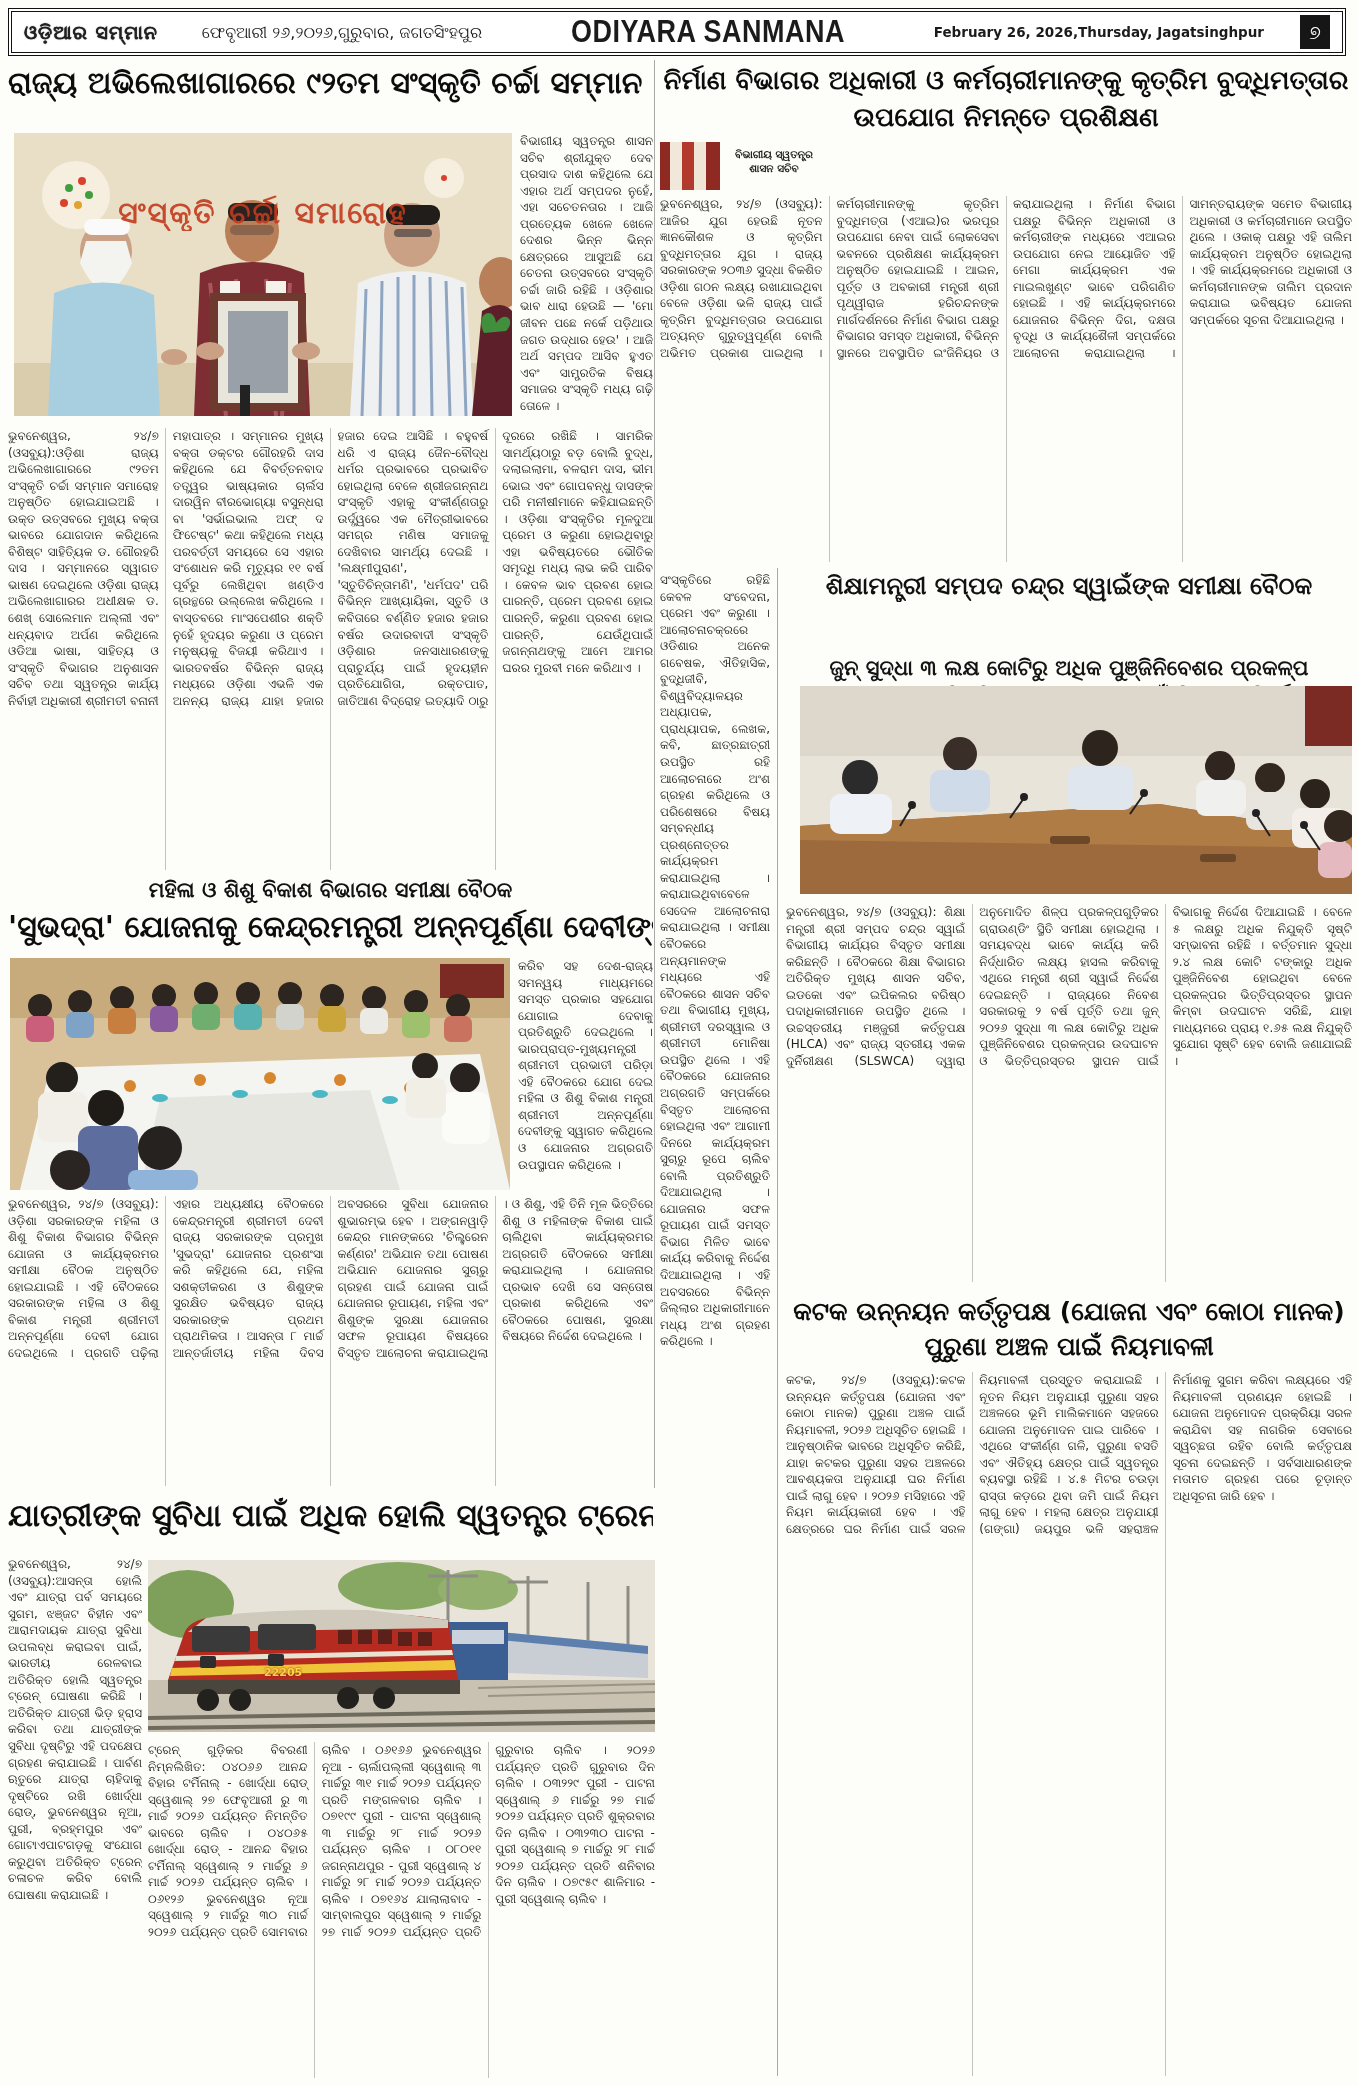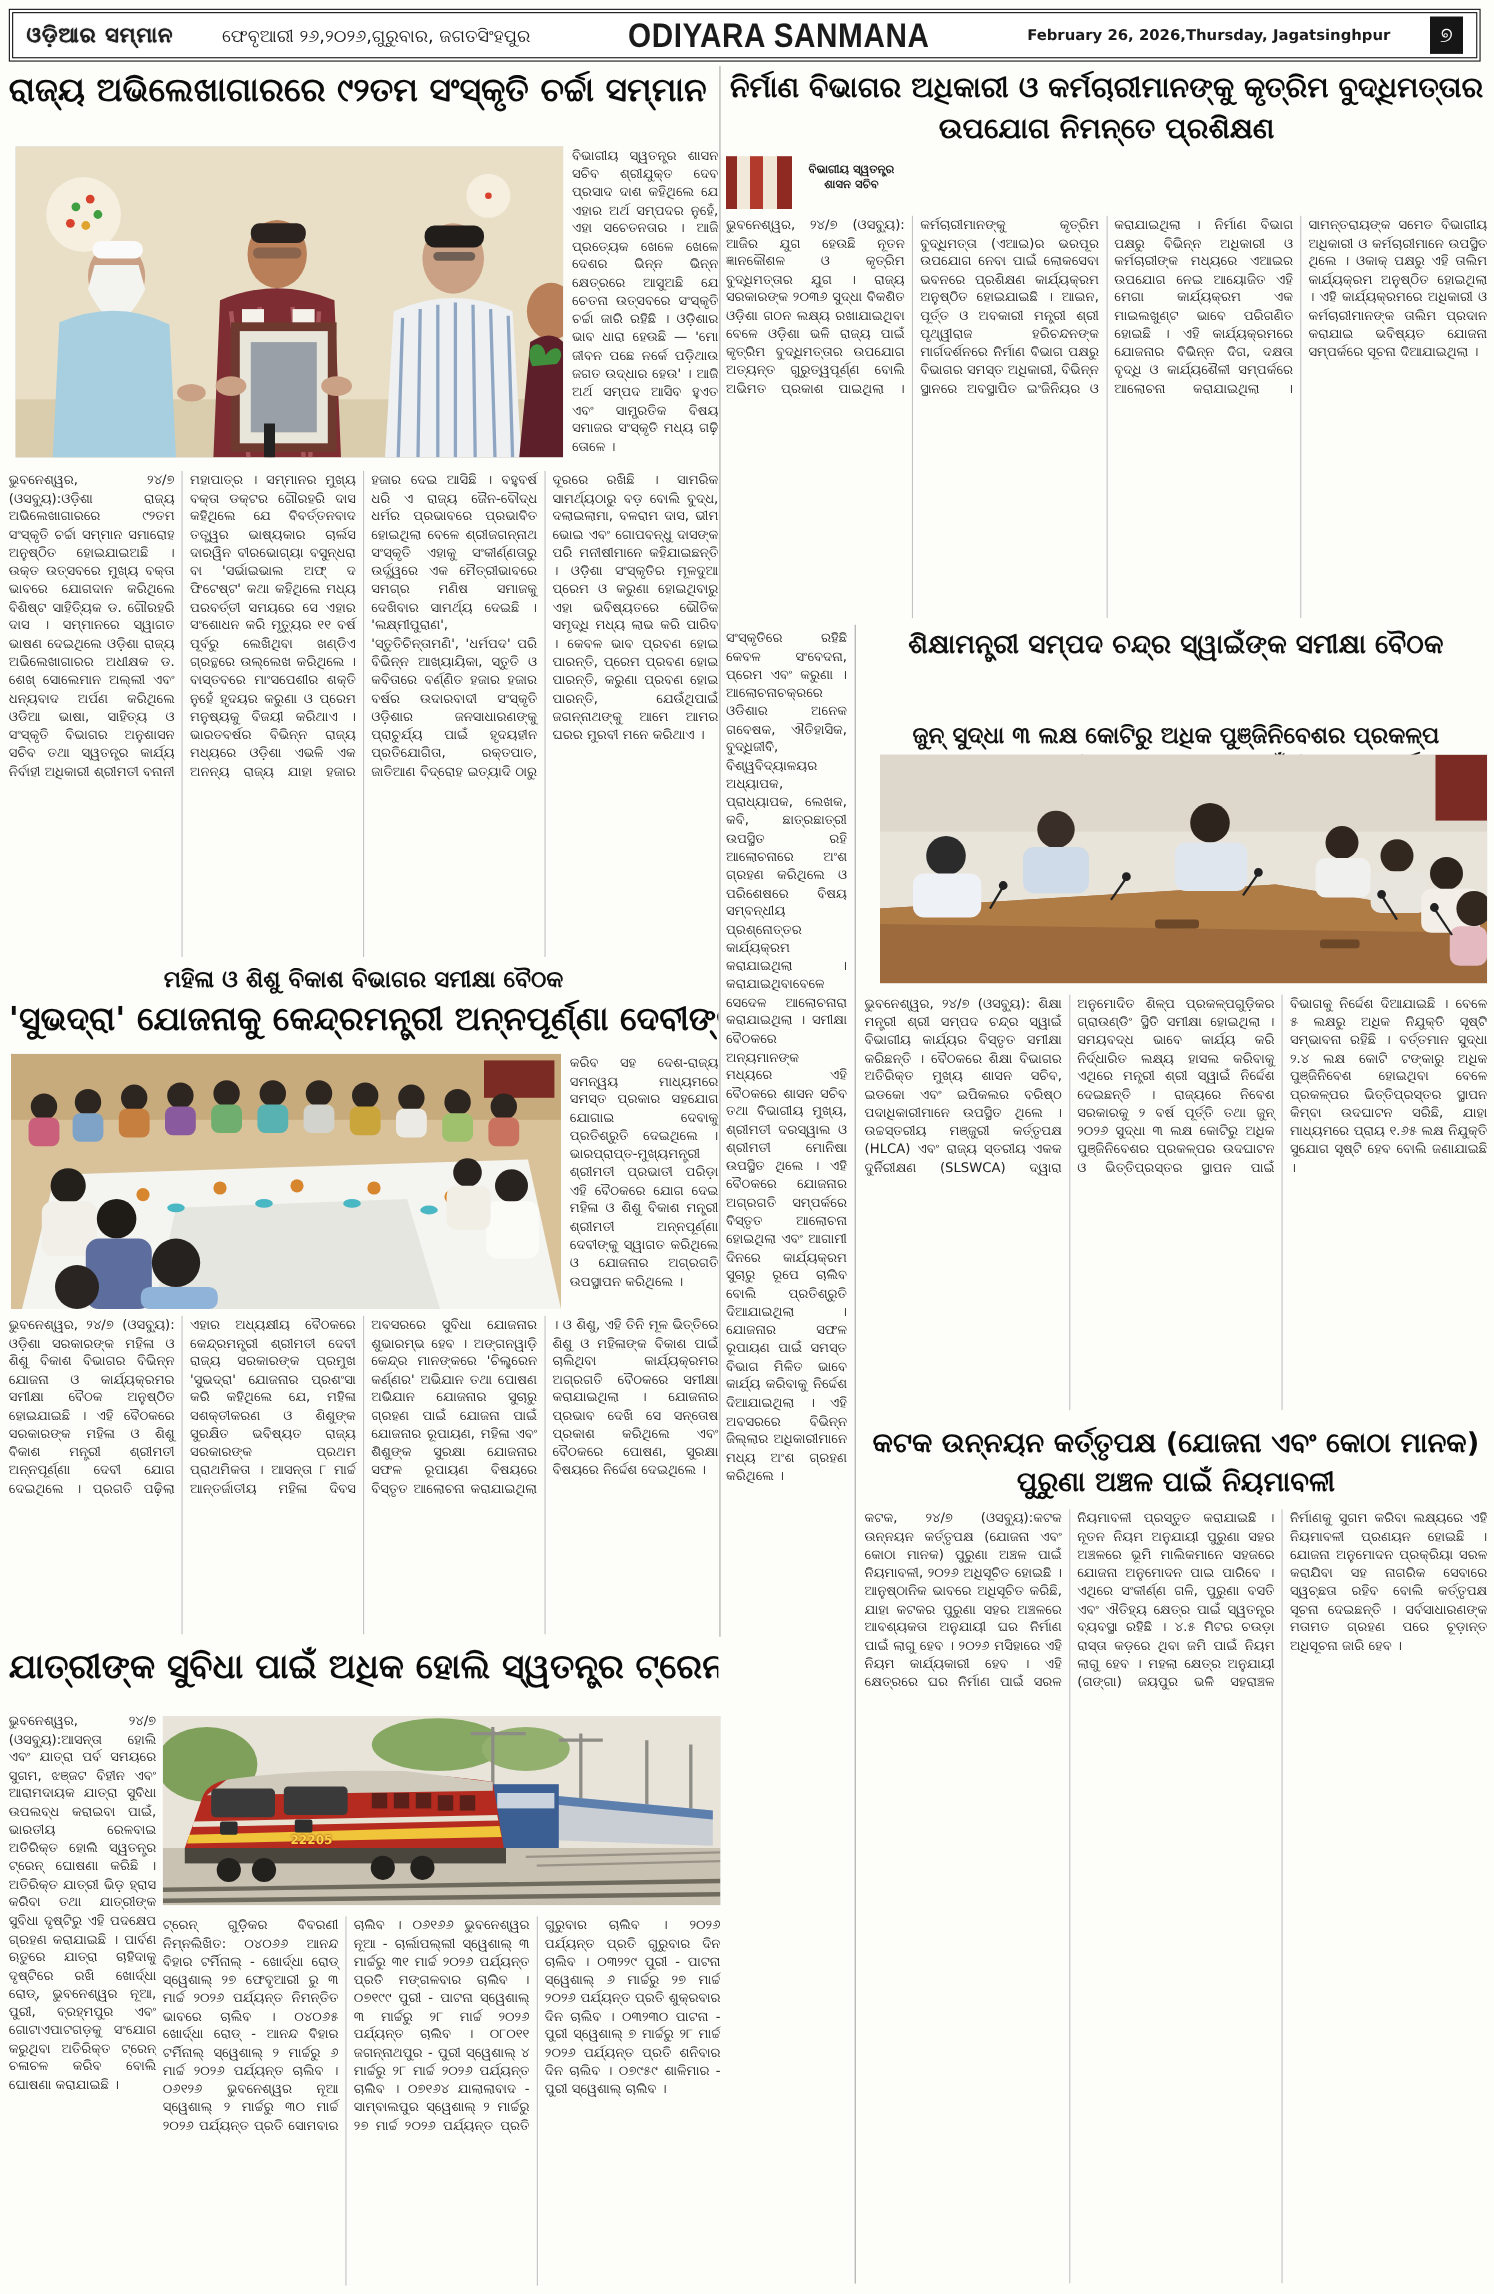--- a/index.html
+++ b/index.html
@@ -99,20 +99,21 @@
 
     <ellipse cx="487" cy="150" rx="22" ry="26" fill="#b97f59"></ellipse>
     <path d="M468 178 Q487 166 498 178 L498 283 L458 283 Z" fill="#5d1f2a"></path>
     <path d="M470 200 C460 180 480 172 482 190 C492 176 502 188 492 198 Z" fill="#3f8f3c"></path>
 
     <ellipse cx="196" cy="218" rx="14" ry="9" fill="#caa184"></ellipse>
     <ellipse cx="292" cy="218" rx="14" ry="9" fill="#caa184"></ellipse>
     <ellipse cx="160" cy="224" rx="13" ry="8" fill="#caa184"></ellipse>
     <rect x="226" y="252" width="10" height="31" fill="#222"></rect>
   </svg>
+  <div class="banner-text">ସଂସ୍କୃତି ଚର୍ଚ୍ଚା ସମାରୋହ</div>
 </div>
 
 <div class="abs bodycol" style="left:520px;top:133px;width:133px;height:283px;">ବିଭାଗୀୟ ସ୍ୱତନ୍ତ୍ର ଶାସନ ସଚିବ ଶ୍ରୀଯୁକ୍ତ ଦେବ ପ୍ରସାଦ ଦାଶ କହିଥିଲେ ଯେ ଏହାର ଅର୍ଥ ସମ୍ପଦର ନୁହେଁ, ଏହା ସଚେତନତାର । ଆଜି ପ୍ରତ୍ୟେକ ଖେଳେ ଖେଳେ ଦେଶର ଭିନ୍ନ ଭିନ୍ନ କ୍ଷେତ୍ରରେ ଆସୁଅଛି ଯେ ଚେତନା ଉତ୍ସବରେ ସଂସ୍କୃତି ଚର୍ଚ୍ଚା ଜାରି ରହିଛି । ଓଡ଼ିଶାର ଭାବ ଧାରା ହେଉଛି — 'ମୋ ଜୀବନ ପଛେ ନର୍କେ ପଡ଼ିଥାଉ ଜଗତ ଉଦ୍ଧାର ହେଉ' । ଆଜି ଅର୍ଥ ସମ୍ପଦ ଆସିବ ହୁଏତ ଏବଂ ସାମ୍ପ୍ରତିକ ବିଷୟ ସମାଜର ସଂସ୍କୃତି ମଧ୍ୟ ଗଢ଼ି ତୋଳେ ।</div>
 
 <div class="abs bodycol cols4" style="left:8px;top:428px;width:645px;height:442px;">
   <span>ଭୁବନେଶ୍ୱର, ୨୪/୭ (ଓସବ୍ୟୁ):ଓଡ଼ିଶା ରାଜ୍ୟ ଅଭିଲେଖାଗାରରେ ୯୨ତମ ସଂସ୍କୃତି ଚର୍ଚ୍ଚା ସମ୍ମାନ ସମାରୋହ ଅନୁଷ୍ଠିତ ହୋଇଯାଇଅଛି । ଉକ୍ତ ଉତ୍ସବରେ ମୁଖ୍ୟ ବକ୍ତା ଭାବରେ ଯୋଗଦାନ କରିଥିଲେ ବିଶିଷ୍ଟ ସାହିତ୍ୟିକ ଡ. ଗୌରହରି ଦାସ । ସମ୍ମାନରେ ସ୍ୱାଗତ ଭାଷଣ ଦେଇଥିଲେ ଓଡ଼ିଶା ରାଜ୍ୟ ଅଭିଲେଖାଗାରର ଅଧୀକ୍ଷକ ଡ. ଶେଖ୍ ସୋଲେମାନ ଅଲ୍ଲୀ ଏବଂ ଧନ୍ୟବାଦ ଅର୍ପଣ କରିଥିଲେ ଓଡିଆ ଭାଷା, ସାହିତ୍ୟ ଓ ସଂସ୍କୃତି ବିଭାଗର ଅନୁଶାସନ ସଚିବ ତଥା ସ୍ୱତନ୍ତ୍ର କାର୍ଯ୍ୟ ନିର୍ବାହୀ ଅଧିକାରୀ ଶ୍ରୀମତୀ ବନାନୀ ମହାପାତ୍ର । ସମ୍ମାନର ମୁଖ୍ୟ</span>
   <span>ବକ୍ତା ଡକ୍ଟର ଗୌରହରି ଦାସ କହିଥିଲେ ଯେ ବିବର୍ତ୍ତନବାଦ ତତ୍ତ୍ୱର ଭାଷ୍ୟକାର ଚାର୍ଲସ ଦାରୱିନ ବୀରଭୋଗ୍ୟା ବସୁନ୍ଧରା ବା 'ସର୍ଭାଇଭାଲ ଅଫ୍ ଦ ଫିଟେଷ୍ଟ' କଥା କହିଥିଲେ ମଧ୍ୟ ପରବର୍ତ୍ତୀ ସମୟରେ ସେ ଏହାର ସଂଶୋଧନ କରି ମୃତ୍ୟୁର ୧୧ ବର୍ଷ ପୂର୍ବରୁ ଲେଖିଥିବା ଖଣ୍ଡିଏ ଗ୍ରନ୍ଥରେ ଉଲ୍ଲେଖ କରିଥିଲେ । ବାସ୍ତବରେ ମାଂସପେଶୀର ଶକ୍ତି ନୁହେଁ ହୃଦୟର କରୁଣା ଓ ପ୍ରେମ ମନୁଷ୍ୟକୁ ବିଜୟୀ କରିଥାଏ । ଭାରତବର୍ଷର ବିଭିନ୍ନ ରାଜ୍ୟ ମଧ୍ୟରେ ଓଡ଼ିଶା ଏଭଳି ଏକ ଅନନ୍ୟ ରାଜ୍ୟ ଯାହା ହଜାର ହଜାର</span>
   <span>ଦେଇ ଆସିଛି । ବହୁବର୍ଷ ଧରି ଏ ରାଜ୍ୟ ଜୈନ-ବୌଦ୍ଧ ଧର୍ମର ପ୍ରଭାବରେ ପ୍ରଭାବିତ ହୋଇଥିଲା ବେଳେ ଶ୍ରୀଜଗନ୍ନାଥ ସଂସ୍କୃତି ଏହାକୁ ସଂକୀର୍ଣ୍ଣତାରୁ ଉର୍ଦ୍ଧ୍ୱରେ ଏକ ମୈତ୍ରୀଭାବରେ ସମଗ୍ର ମଣିଷ ସମାଜକୁ ଦେଖିବାର ସାମର୍ଥ୍ୟ ଦେଇଛି । 'ଲକ୍ଷ୍ମୀପୁରାଣ', 'ସ୍ତୁତିଚିନ୍ତାମଣି', 'ଧର୍ମପଦ' ପରି ବିଭିନ୍ନ ଆଖ୍ୟାୟିକା, ସ୍ତୁତି ଓ କବିତାରେ ବର୍ଣ୍ଣିତ ହଜାର ହଜାର ବର୍ଷର ଉଦାରବାଦୀ ସଂସ୍କୃତି ଓଡ଼ିଶାର ଜନସାଧାରଣଙ୍କୁ ପ୍ରାଚୁର୍ଯ୍ୟ ପାଇଁ ହୃଦୟହୀନ ପ୍ରତିଯୋଗିତା, ରକ୍ତପାତ, ଜାତିଆଣ ବିଦ୍ରୋହ ଇତ୍ୟାଦି ଠାରୁ ଦୂରରେ ରଖିଛି ।</span>
   <span>ସାମରିକ ସାମର୍ଥ୍ୟଠାରୁ ବଡ଼ ବୋଲି ବୁଦ୍ଧ, ଦଲାଇଲାମା, ବଳରାମ ଦାସ, ଭୀମ ଭୋଇ ଏବଂ ଗୋପବନ୍ଧୁ ଦାସଙ୍କ ପରି ମନୀଷୀମାନେ କହିଯାଇଛନ୍ତି । ଓଡ଼ିଶା ସଂସ୍କୃତିର ମୂଳଦୁଆ ପ୍ରେମ ଓ କରୁଣା ହୋଇଥିବାରୁ ଏହା ଭବିଷ୍ୟତରେ ଭୌତିକ ସମୃଦ୍ଧି ମଧ୍ୟ ଲାଭ କରି ପାରିବ । କେବଳ ଭାବ ପ୍ରବଣ ହୋଇ ପାରନ୍ତି, ପ୍ରେମ ପ୍ରବଣ ହୋଇ ପାରନ୍ତି, କରୁଣା ପ୍ରବଣ ହୋଇ ପାରନ୍ତି, ଯେଉଁଥିପାଇଁ ଜଗନ୍ନାଥଙ୍କୁ ଆମେ ଆମର ଘରର ମୁରବୀ ମନେ କରିଥାଏ ।</span>
 </div>

